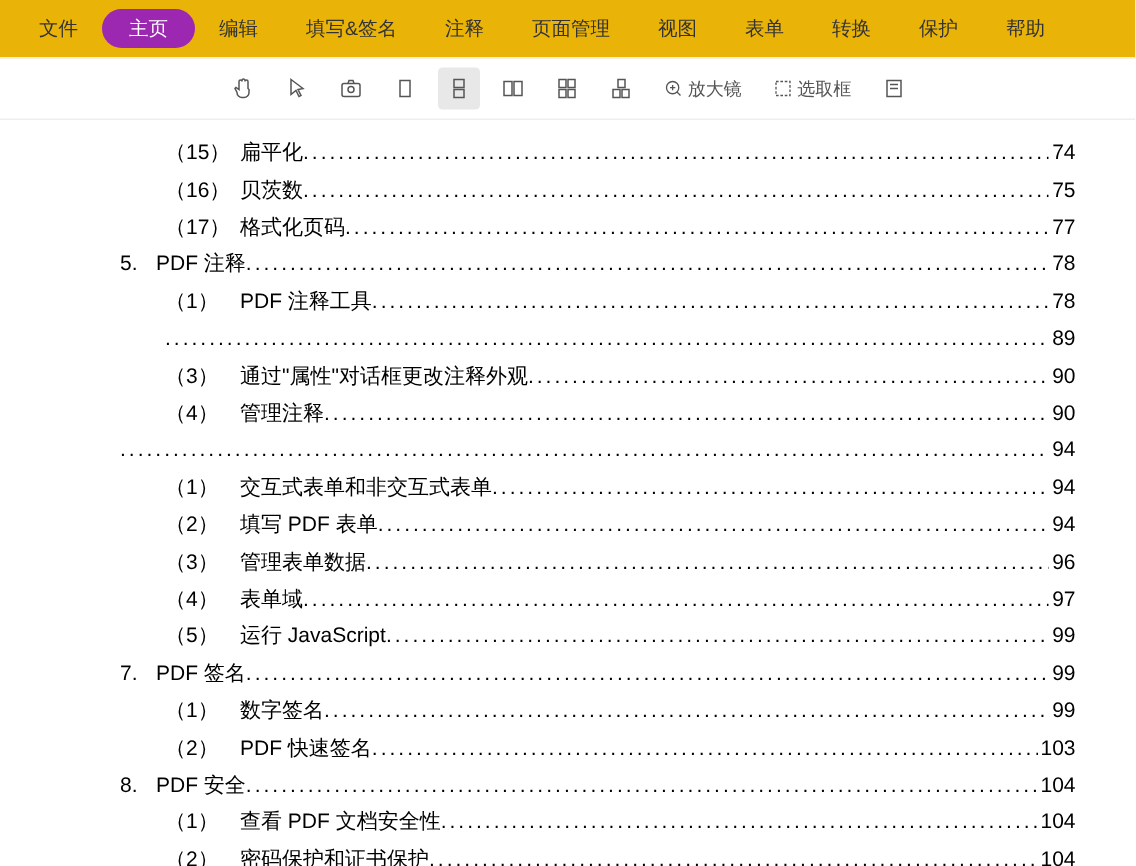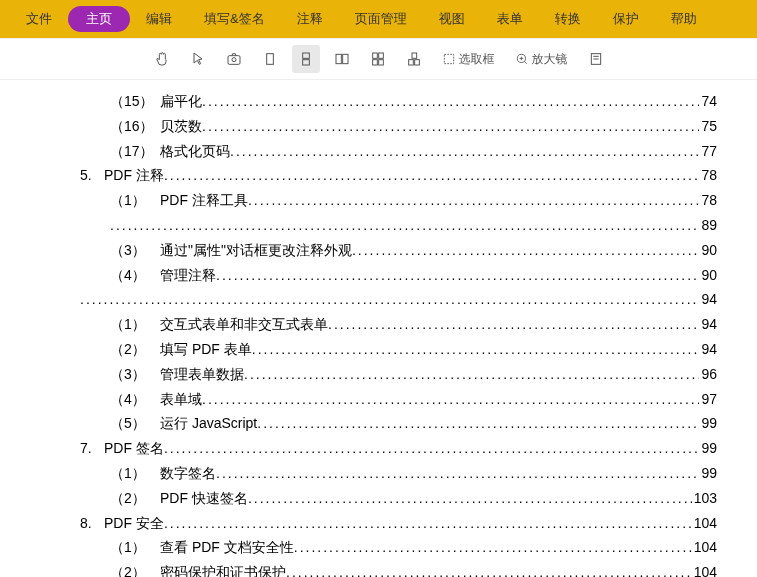--- a/index.html
+++ b/index.html
@@ -86,30 +86,30 @@
     </div>
   <div class="tool-btn">
       <svg viewBox="0 0 24 24">
         <rect x="9" y="3" width="7" height="8"></rect>
         <rect x="4" y="13" width="7" height="8"></rect>
         <rect x="13" y="13" width="7" height="8"></rect>
       </svg>
     </div>
   <div class="tool-text">
     <svg viewBox="0 0 24 24">
-        <rect x="4" y="4" width="16" height="16" stroke-dasharray="3 2"></rect>
-      </svg>
-    <span>选取框</span>
+        <circle cx="11" cy="11" r="7"></circle>
+        <path d="M11 8v6M8 11h6M20 20l-4-4"></path>
+      </svg>
+    <span>放大镜</span>
   </div>
   <div class="tool-text">
     <svg viewBox="0 0 24 24">
-        <circle cx="11" cy="11" r="7"></circle>
-        <path d="M11 8v6M8 11h6M20 20l-4-4"></path>
-      </svg>
-    <span>放大镜</span>
+        <rect x="4" y="4" width="16" height="16" stroke-dasharray="3 2"></rect>
+      </svg>
+    <span>选取框</span>
   </div>
   <div class="tool-btn">
       <svg viewBox="0 0 24 24">
         <rect x="5" y="4" width="14" height="16"></rect>
         <path d="M8 8h8M8 12h8"></path>
       </svg>
     </div>
 </div>
 
 <div class="content">

